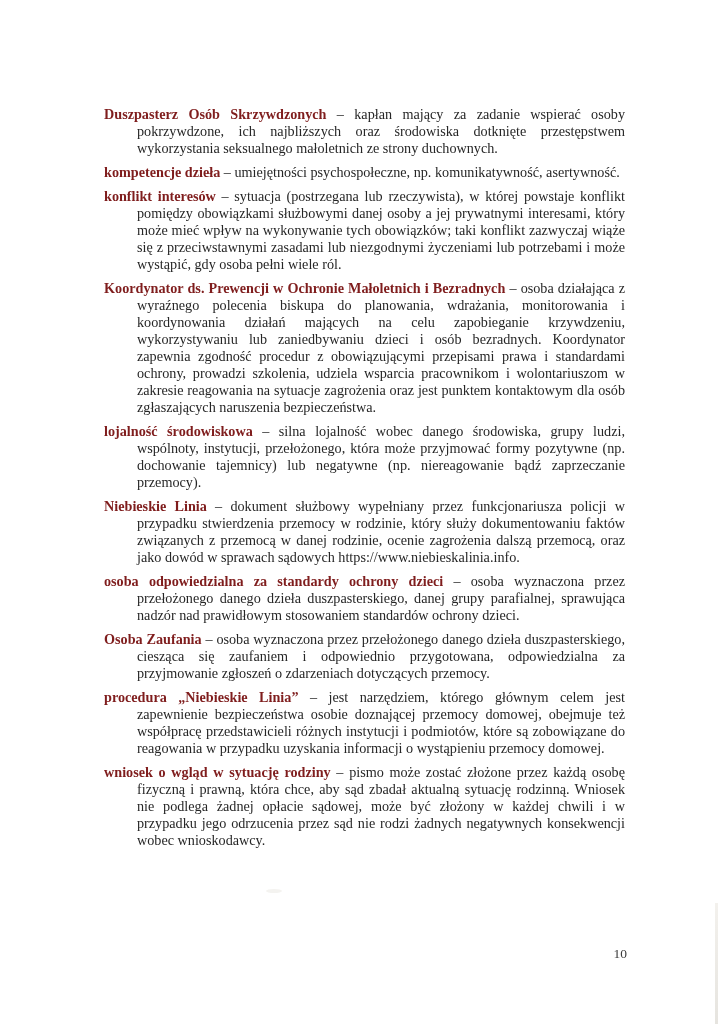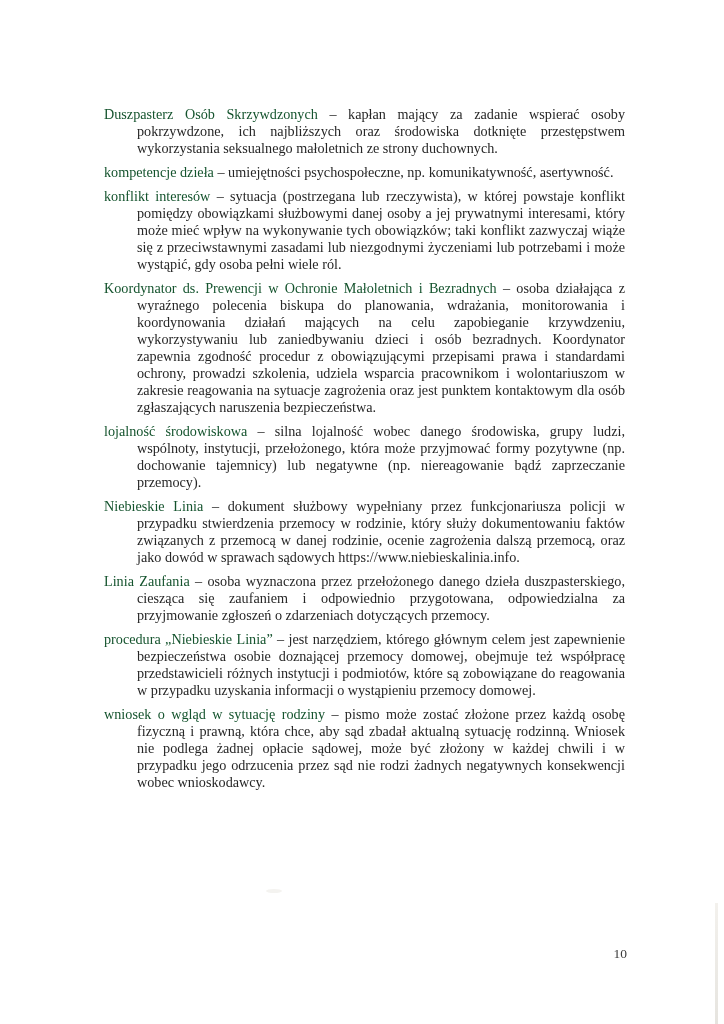--- a/index.html
+++ b/index.html
@@ -28,22 +28,22 @@
   .entry {
     margin: 0 0 7px 0;
     padding-left: 33px;
     text-indent: -33px;
     font-size: 14.2px;
     line-height: 17px;
     color: #262626;
     text-align: justify;
   }
   .term {
-    font-weight: 400;
-    color: #14532d;
+    font-weight: 700;
+    color: #7f1d1d;
   }
   .def {
     font-weight: 400;
   }
   .page-number {
     position: absolute;
     top: 946px;
     left: 603px;
     width: 24px;
     font-size: 13.5px;
@@ -73,21 +73,22 @@
 
 <div class="page">
 
   <main class="glossary">
     <p class="entry"><strong class="term">Duszpasterz Osób Skrzywdzonych</strong><span class="def"> – kapłan mający za zadanie wspierać osoby pokrzywdzone, ich najbliższych oraz środowiska dotknięte przestępstwem wykorzystania seksualnego małoletnich ze strony duchownych.</span></p>
     <p class="entry"><strong class="term">kompetencje dzieła</strong><span class="def"> – umiejętności psychospołeczne, np. komunikatywność, asertywność.</span></p>
     <p class="entry"><strong class="term">konflikt interesów</strong><span class="def"> – sytuacja (postrzegana lub rzeczywista), w której powstaje konflikt pomiędzy obowiązkami służbowymi danej osoby a jej prywatnymi interesami, który może mieć wpływ na wykonywanie tych obowiązków; taki konflikt zazwyczaj wiąże się z przeciwstawnymi zasadami lub niezgodnymi życzeniami lub potrzebami i może wystąpić, gdy osoba pełni wiele ról.</span></p>
     <p class="entry"><strong class="term">Koordynator ds. Prewencji w Ochronie Małoletnich i Bezradnych</strong><span class="def"> – osoba działająca z wyraźnego polecenia biskupa do planowania, wdrażania, monitorowania i koordynowania działań mających na celu zapobieganie krzywdzeniu, wykorzystywaniu lub zaniedbywaniu dzieci i osób bezradnych. Koordynator zapewnia zgodność procedur z obowiązującymi przepisami prawa i standardami ochrony, prowadzi szkolenia, udziela wsparcia pracownikom i wolontariuszom w zakresie reagowania na sytuacje zagrożenia oraz jest punktem kontaktowym dla osób zgłaszających naruszenia bezpieczeństwa.</span></p>
     <p class="entry"><strong class="term">lojalność środowiskowa</strong><span class="def"> – silna lojalność wobec danego środowiska, grupy ludzi, wspólnoty, instytucji, przełożonego, która może przyjmować formy pozytywne (np. dochowanie tajemnicy) lub negatywne (np. niereagowanie bądź zaprzeczanie przemocy).</span></p>
     <p class="entry"><strong class="term">Niebieskie Linia</strong><span class="def"> – dokument służbowy wypełniany przez funkcjonariusza policji w przypadku stwierdzenia przemocy w rodzinie, który służy dokumentowaniu faktów związanych z przemocą w danej rodzinie, ocenie zagrożenia dalszą przemocą, oraz jako dowód w sprawach sądowych https://www.niebieskalinia.info.</span></p>
-    <p class="entry"><strong class="term">Linia Zaufania</strong><span class="def"> – osoba wyznaczona przez przełożonego danego dzieła duszpasterskiego, ciesząca się zaufaniem i odpowiednio przygotowana, odpowiedzialna za przyjmowanie zgłoszeń o zdarzeniach dotyczących przemocy.</span></p>
+    <p class="entry"><strong class="term">osoba odpowiedzialna za standardy ochrony dzieci</strong><span class="def"> – osoba wyznaczona przez przełożonego danego dzieła duszpasterskiego, danej grupy parafialnej, sprawująca nadzór nad prawidłowym stosowaniem standardów ochrony dzieci.</span></p>
+    <p class="entry"><strong class="term">Osoba Zaufania</strong><span class="def"> – osoba wyznaczona przez przełożonego danego dzieła duszpasterskiego, ciesząca się zaufaniem i odpowiednio przygotowana, odpowiedzialna za przyjmowanie zgłoszeń o zdarzeniach dotyczących przemocy.</span></p>
     <p class="entry"><strong class="term">procedura „Niebieskie Linia”</strong><span class="def"> – jest narzędziem, którego głównym celem jest zapewnienie bezpieczeństwa osobie doznającej przemocy domowej, obejmuje też współpracę przedstawicieli różnych instytucji i podmiotów, które są zobowiązane do reagowania w przypadku uzyskania informacji o wystąpieniu przemocy domowej.</span></p>
     <p class="entry"><strong class="term">wniosek o wgląd w sytuację rodziny</strong><span class="def"> – pismo może zostać złożone przez każdą osobę fizyczną i prawną, która chce, aby sąd zbadał aktualną sytuację rodzinną. Wniosek nie podlega żadnej opłacie sądowej, może być złożony w każdej chwili i w przypadku jego odrzucenia przez sąd nie rodzi żadnych negatywnych konsekwencji wobec wnioskodawcy.</span></p>
   </main>
 
   <div class="page-number">10</div>
 
   <div class="scan-speck"></div>
   <div class="scan-edge"></div>
 
 </div>

